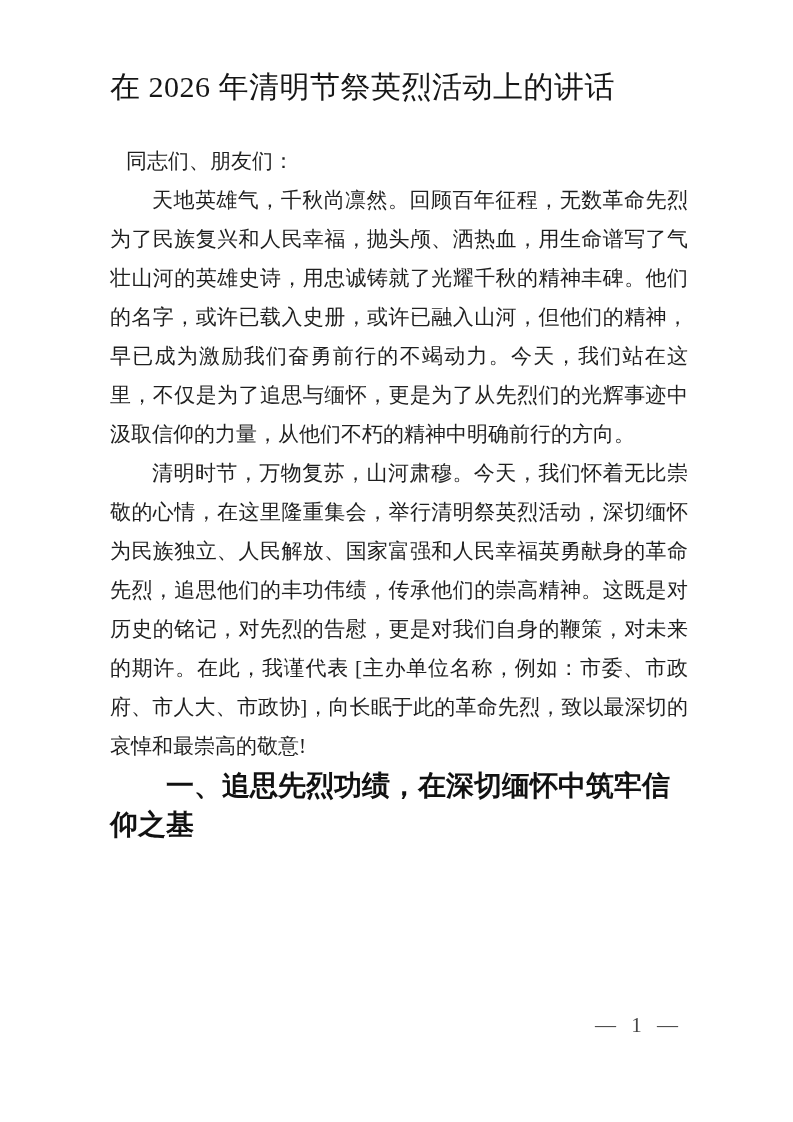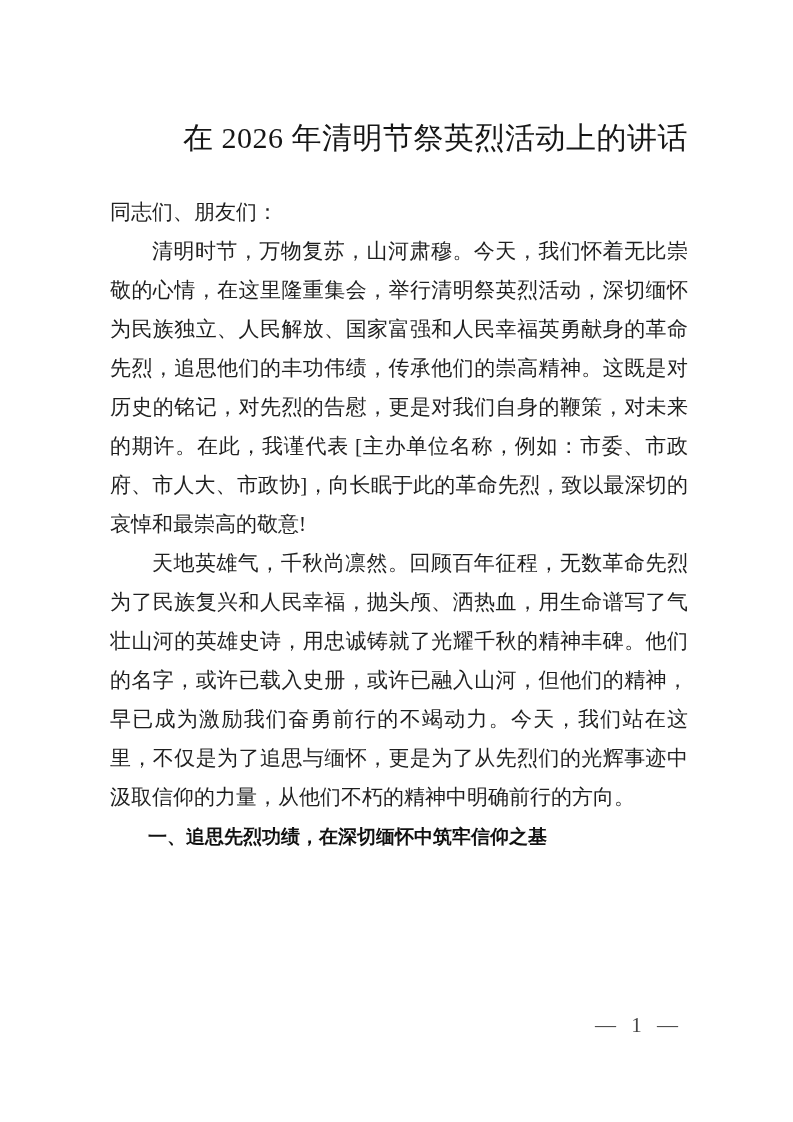--- a/index.html
+++ b/index.html
@@ -18,38 +18,38 @@
     font-family: "Liberation Serif", "DejaVu Serif", serif;
     font-size: 21px;
     line-height: 39px;
     color: #1f1f1f;
     overflow: hidden;
   }
   .title {
     font-size: 30px;
     line-height: 42px;
     font-weight: 400;
-    text-align: right;
-    margin: 117px 0 0 0;
+    text-align: left;
+    margin: 66px 0 0 0;
     letter-spacing: 0.5px;
     color: #161616;
   }
   .salutation {
-    margin: 34px 0 0 0;
+    margin: 34px 0 0 16px;
   }
   .para {
     margin: 0;
     text-indent: 2em;
     text-align: justify;
     text-justify: inter-character;
   }
   .heading {
     font-family: "Liberation Sans", "DejaVu Sans", sans-serif;
     font-weight: 700;
-    font-size: 19px;
+    font-size: 28px;
     line-height: 39px;
     margin: 0;
     text-indent: 2em;
     color: #111111;
   }
   .page-number {
     position: absolute;
     right: 113px;
     top: 1010px;
     font-size: 21px;
@@ -60,21 +60,21 @@
   }
 </style>
 </head>
 <body>
 
 <div class="doc">
   <h1 class="title">在 2026 年清明节祭英烈活动上的讲话</h1>
 
   <p class="salutation">同志们、朋友们：</p>
 
+  <p class="para">天地英雄气，千秋尚凛然。回顾百年征程，无数革命先烈为了民族复兴和人民幸福，抛头颅、洒热血，用生命谱写了气壮山河的英雄史诗，用忠诚铸就了光耀千秋的精神丰碑。他们的名字，或许已载入史册，或许已融入山河，但他们的精神，早已成为激励我们奋勇前行的不竭动力。今天，我们站在这里，不仅是为了追思与缅怀，更是为了从先烈们的光辉事迹中汲取信仰的力量，从他们不朽的精神中明确前行的方向。</p>
+
   <p class="para">清明时节，万物复苏，山河肃穆。今天，我们怀着无比崇敬的心情，在这里隆重集会，举行清明祭英烈活动，深切缅怀为民族独立、人民解放、国家富强和人民幸福英勇献身的革命先烈，追思他们的丰功伟绩，传承他们的崇高精神。这既是对历史的铭记，对先烈的告慰，更是对我们自身的鞭策，对未来的期许。在此，我谨代表 [主办单位名称，例如：市委、市政府、市人大、市政协]，向长眠于此的革命先烈，致以最深切的哀悼和最崇高的敬意!</p>
-
-  <p class="para">天地英雄气，千秋尚凛然。回顾百年征程，无数革命先烈为了民族复兴和人民幸福，抛头颅、洒热血，用生命谱写了气壮山河的英雄史诗，用忠诚铸就了光耀千秋的精神丰碑。他们的名字，或许已载入史册，或许已融入山河，但他们的精神，早已成为激励我们奋勇前行的不竭动力。今天，我们站在这里，不仅是为了追思与缅怀，更是为了从先烈们的光辉事迹中汲取信仰的力量，从他们不朽的精神中明确前行的方向。</p>
 
   <h2 class="heading">一、追思先烈功绩，在深切缅怀中筑牢信仰之基</h2>
 
 
   <div class="page-number">— 1 —</div>
 </div>
 
 </body></html>

